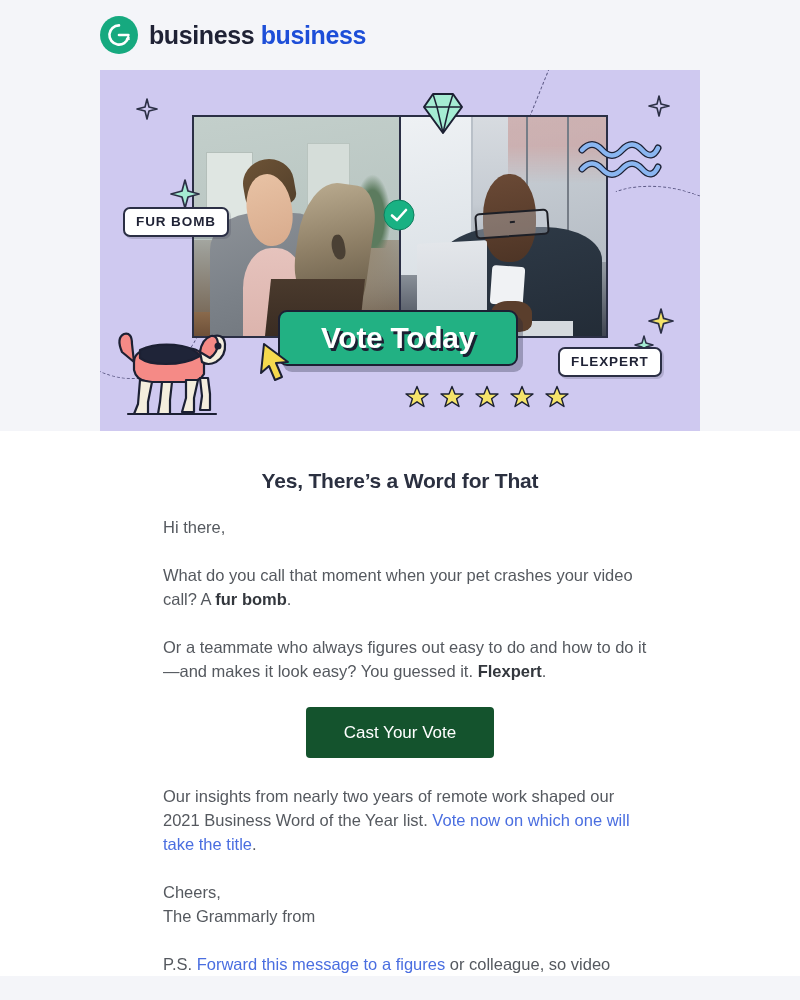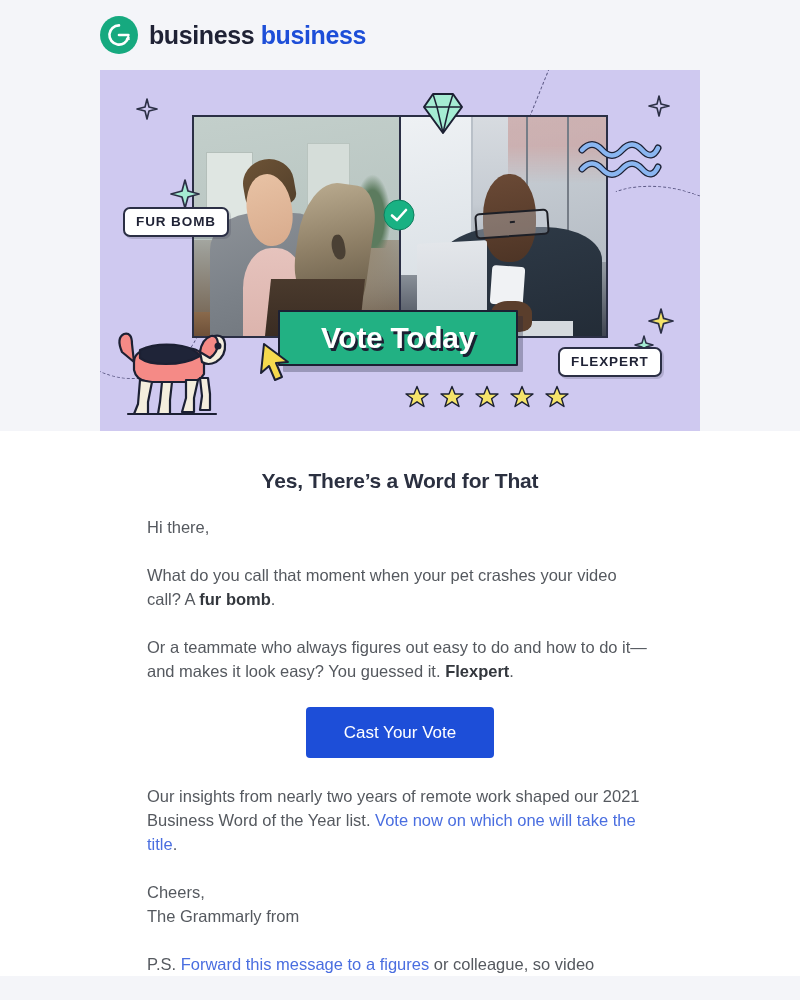--- a/index.html
+++ b/index.html
@@ -233,21 +233,21 @@
   .chip-flex { left: 458px; top: 277px; }
 
   .vote-badge {
     position: absolute;
     left: 178px;
     top: 240px;
     width: 236px;
     height: 52px;
     background: #22b183;
     border: 2.5px solid #1c2033;
-    border-radius: 1px;
+    border-radius: 9px;
     box-shadow: 5px 6px 0 rgba(34,38,60,0.30);
     display: flex;
     align-items: center;
     justify-content: center;
   }
   .vote-badge span {
     font-size: 30px;
     font-weight: bold;
     color: #ffffff;
     letter-spacing: -0.3px;
@@ -306,31 +306,31 @@
     margin: 0;
   }
   .copy {
     width: 506px;
     margin: 0 auto;
     padding-top: 22px;
     color: #55595f;
     font-size: 16.5px;
     line-height: 24px;
   }
-  .copy p { margin: 0 0 24px 0; }
+  .copy p { margin: 0 0 24px 16px; }
   .copy b { color: #33373d; font-weight: bold; }
   .copy a { color: #4a6ee0; text-decoration: none; }
 
   .cta-wrap {
     text-align: center;
     margin: 6px 0 26px 0;
   }
   .cta-btn {
     display: inline-block;
-    background: #1d4ed8;
+    background: #14532d;
     color: #ffffff;
     font-size: 17px;
     line-height: 1;
     padding: 17px 38px;
     border: none;
     border-radius: 4px;
     cursor: pointer;
     font-family: "Liberation Sans", sans-serif;
   }
 </style>

